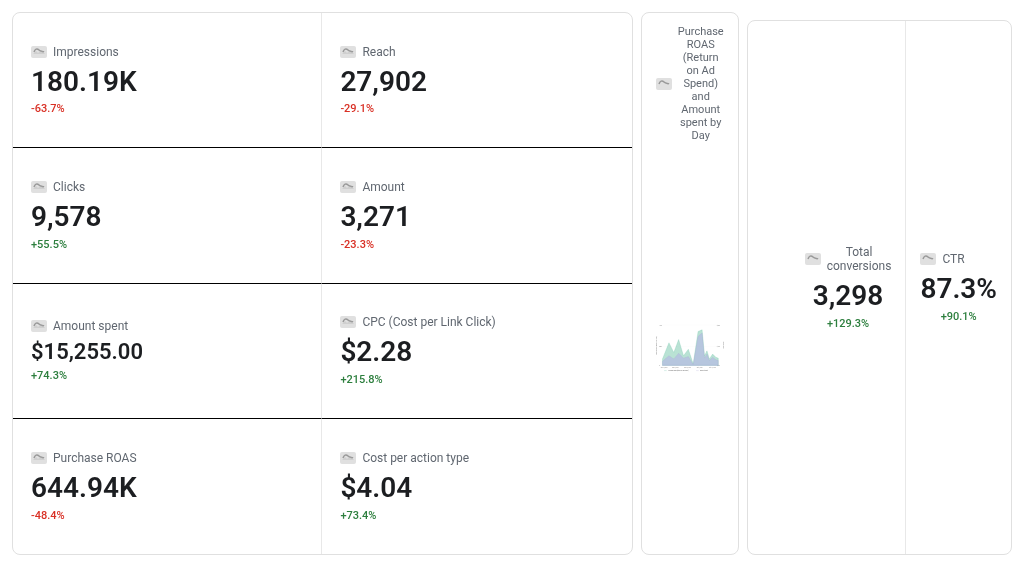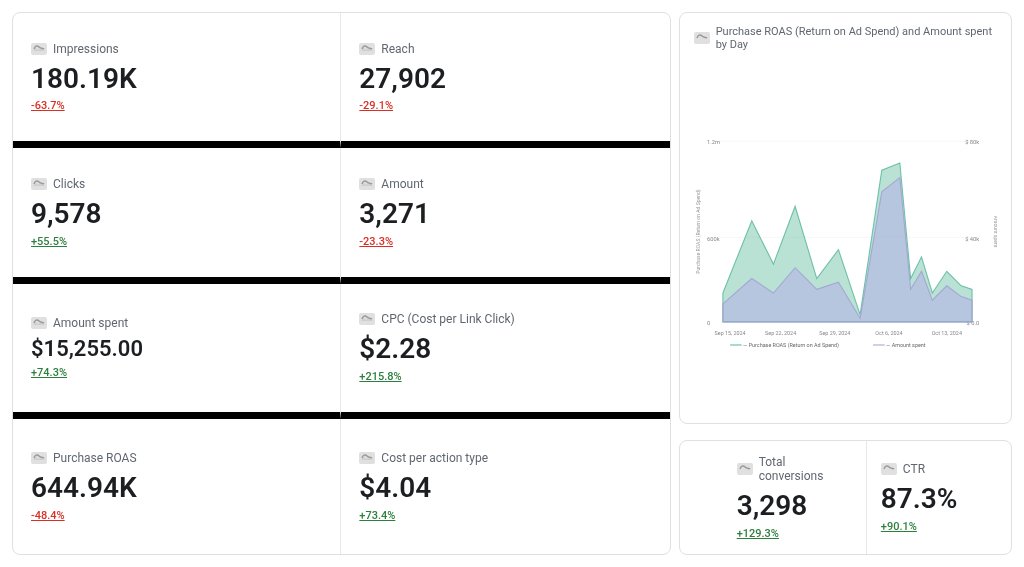--- a/index.html
+++ b/index.html
@@ -27,21 +27,21 @@
       grid-template-columns: 1fr 1fr;
       grid-template-rows: repeat(4, 1fr);
       border: 1px solid #e0e0e0;
       border-radius: 8px;
       overflow: hidden;
       margin-right: 8px;
     }
     .metric-cell {
       padding: 14px 18px;
       border-right: 1px solid #e8e8e8;
-      border-bottom: 7px solid #000000;
+      border-bottom: 1px solid #000000;
       display: flex;
       flex-direction: column;
       justify-content: center;
     }
     .metric-cell:nth-child(2n) {
       border-right: none;
     }
     .metric-cell:nth-last-child(-n+2) {
       border-bottom: none;
     }
@@ -77,21 +77,20 @@
       line-height: 1.2;
       margin: 2px 0;
     }
     .metric-value.small-text {
       font-size: 22px;
     }
     .metric-change {
       font-size: 11px;
       font-weight: 500;
       margin-top: 2px;
-      text-decoration: underline;
     }
     .positive { color: #2d7f3e; }
     .negative { color: #d93025; }
 
     .chart-panel {
       grid-column: 3 / 4;
       grid-row: 1 / 2;
       border: 1px solid #e0e0e0;
       border-radius: 8px;
       padding: 12px 14px;
@@ -248,21 +247,21 @@
               <path d="M0 7 L3 4 L5 6 L8 3 L12 7" fill="#aaa" fill-opacity="0.3"></path>
             </svg>
         </div>
         <span class="metric-label">Cost per action type</span>
       </div>
       <div class="metric-value">$4.04</div>
       <div class="metric-change positive">+73.4%</div>
     </div>
   </div>
 
-  <div style="grid-column: 3/4; grid-row: 1/2; display:flex; flex-direction:column; gap:8px;">
+  <div style="grid-column: 3/4; grid-row: 1/2; display:flex; flex-direction:row; gap:8px;text-align:center;">
     <div class="chart-panel" style="flex:1;">
       <div class="chart-header">
         <div class="metric-icon">
           <svg viewBox="0 0 12 10" fill="none">
               <path d="M1 5 C2 2, 4 1, 6 3 C8 5, 10 4, 11 5" stroke="#999" stroke-width="1.5" fill="none"></path>
             </svg>
         </div>
         <span class="chart-title">Purchase ROAS (Return on Ad Spend) and Amount spent by Day</span>
       </div>
       <div class="chart-area">

